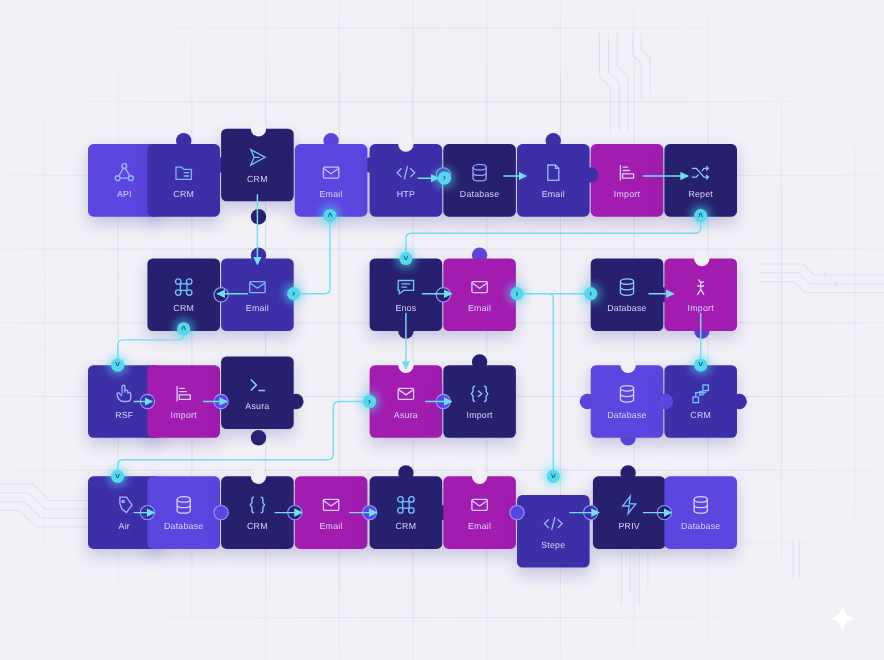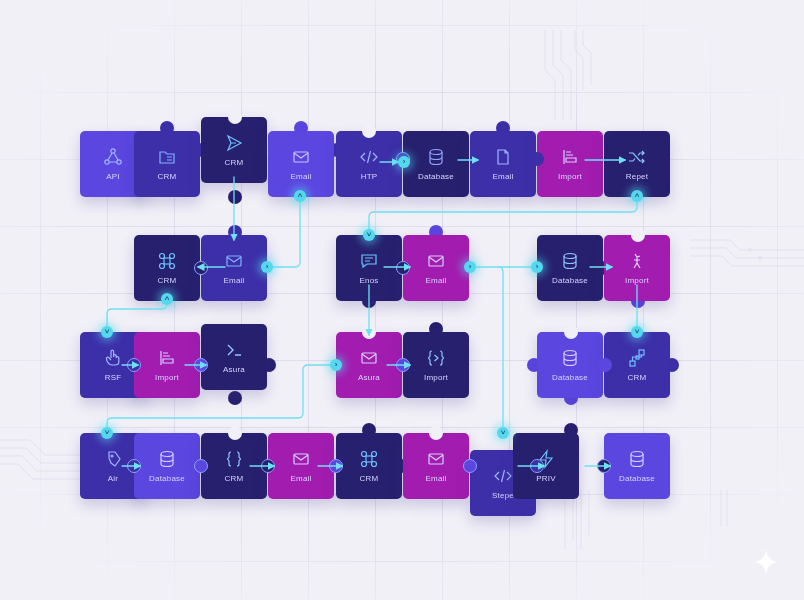--- a/index.html
+++ b/index.html
@@ -455,21 +455,21 @@
 </div>
 <div class="notch" style="left:429px;top:426px"></div>
 <div class="piece c2" style="left:470px;top:450px">
   <span class="icon">
       <svg viewBox="0 0 20 20" fill="none" stroke="#9fb6ff" stroke-width="1.2">
         <use href="#i-code"></use>
       </svg>
     </span>
   <span class="label">Stepe</span>
 </div>
-<div class="piece c3" style="left:513px;top:433px">
+<div class="piece c3" style="left:539px;top:433px">
   <span class="icon">
       <svg viewBox="0 0 20 20" fill="none" stroke="#6fc3ff" stroke-width="1.2">
         <use href="#i-bolt"></use>
       </svg>
     </span>
   <span class="label">PRIV</span>
 </div>
 <div class="piece c1" style="left:604px;top:433px">
   <span class="icon">
       <svg viewBox="0 0 20 20" fill="none" stroke="#d6d0ff" stroke-width="1.2">

